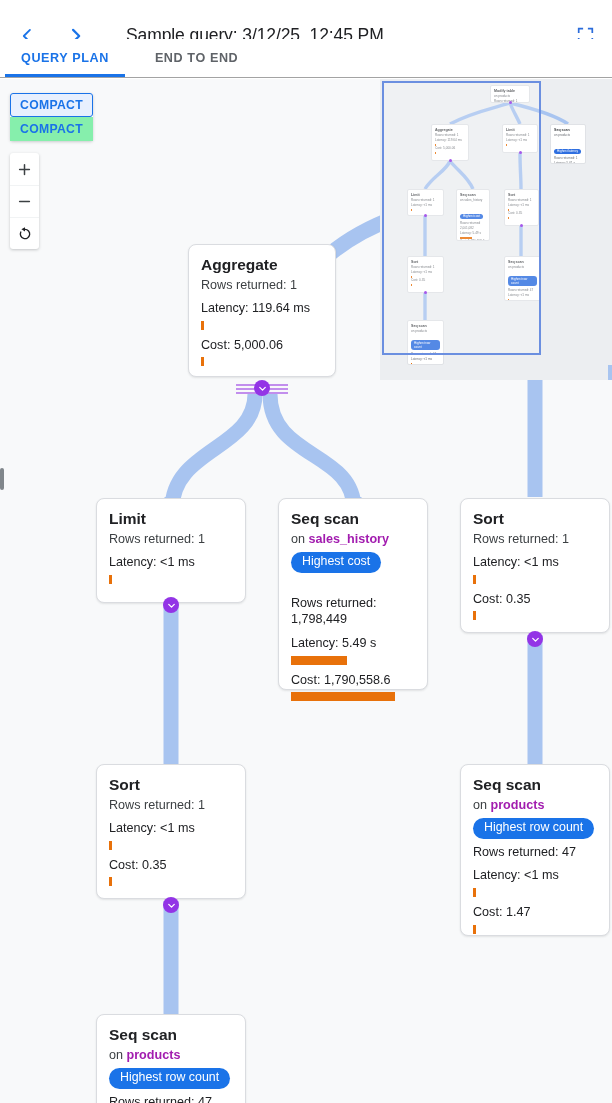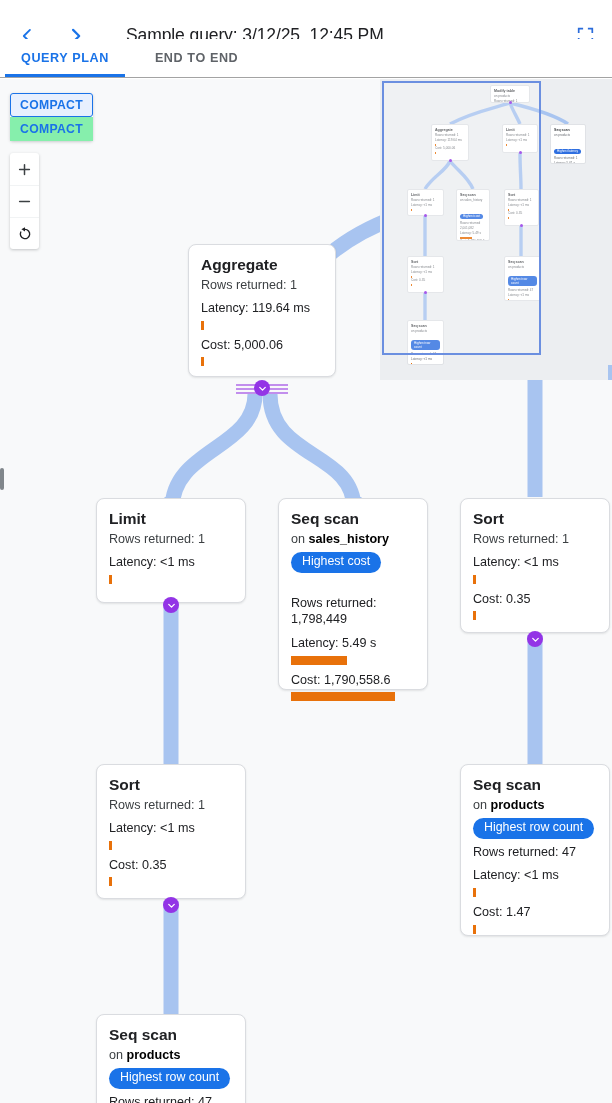--- a/index.html
+++ b/index.html
@@ -161,21 +161,21 @@
     color: #202124;
     line-height: 1.22;
     margin-bottom: 2px;
   }
   .node-sub {
     font-size: 12.6px;
     color: #3c4043;
     margin-bottom: 3px;
     line-height: 1.3;
   }
-  .node-sub b { font-weight: bold; color: #000000; }
+  .node-sub b { font-weight: bold; color: #a21caf; }
   .badge {
     display: inline-block;
     background: #1a73e8;
     color: #ffffff;
     font-size: 12.4px;
     border-radius: 11px;
     padding: 2px 11px 3px 11px;
     margin: 2px 0 5px 0;
     line-height: 1.25;
     white-space: nowrap;

